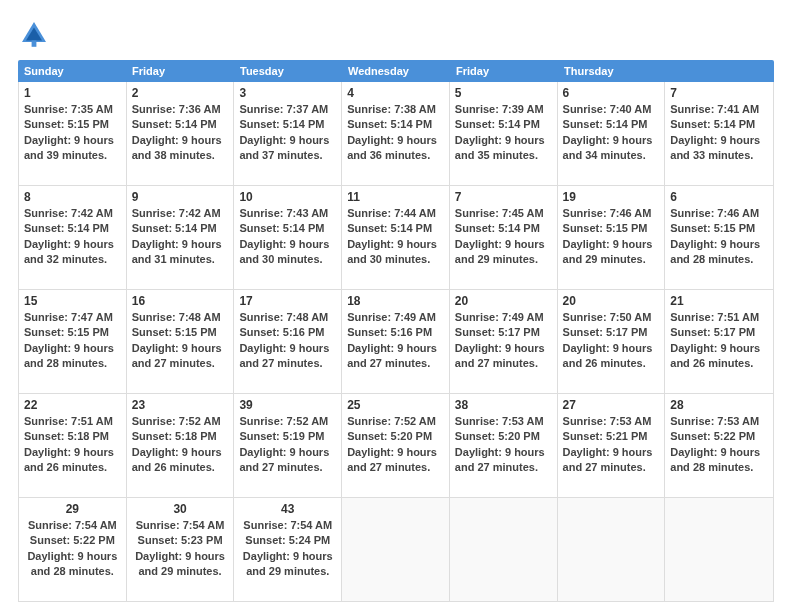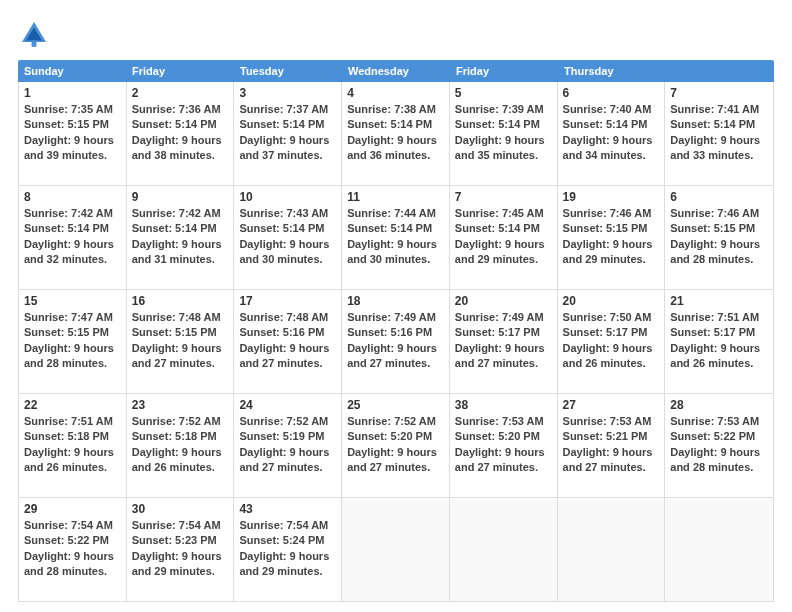--- a/index.html
+++ b/index.html
@@ -80,20 +80,21 @@
       border-bottom: 1px solid #ddd;
     }
     .cal-row {
       display: grid;
       grid-template-columns: repeat(7, 1fr);
       flex: 1;
       border-bottom: 1px solid #ddd;
     }
     .cal-row:last-child {
       border-bottom: none;
+      text-align: center;
     }
     .cal-cell {
       padding: 4px 5px;
       border-right: 1px solid #ddd;
       font-size: 9.5px;
       color: #333;
       vertical-align: top;
       min-height: 0;
     }
     .cal-cell:last-child {
@@ -241,21 +242,21 @@
         <div class="cal-row">
           <div class="cal-cell">
             <span class="day-num">22</span>
             <div class="day-info">Sunrise: 7:51 AM<br>Sunset: 5:18 PM<br>Daylight: 9 hours and 26 minutes.</div>
           </div>
           <div class="cal-cell">
             <span class="day-num">23</span>
             <div class="day-info">Sunrise: 7:52 AM<br>Sunset: 5:18 PM<br>Daylight: 9 hours and 26 minutes.</div>
           </div>
           <div class="cal-cell">
-            <span class="day-num">24</span>
+            <span class="day-num">39</span>
             <div class="day-info">Sunrise: 7:52 AM<br>Sunset: 5:19 PM<br>Daylight: 9 hours and 27 minutes.</div>
           </div>
           <div class="cal-cell">
             <span class="day-num">25</span>
             <div class="day-info">Sunrise: 7:52 AM<br>Sunset: 5:20 PM<br>Daylight: 9 hours and 27 minutes.</div>
           </div>
           <div class="cal-cell">
             <span class="day-num">38</span>
             <div class="day-info">Sunrise: 7:53 AM<br>Sunset: 5:20 PM<br>Daylight: 9 hours and 27 minutes.</div>
           </div>

